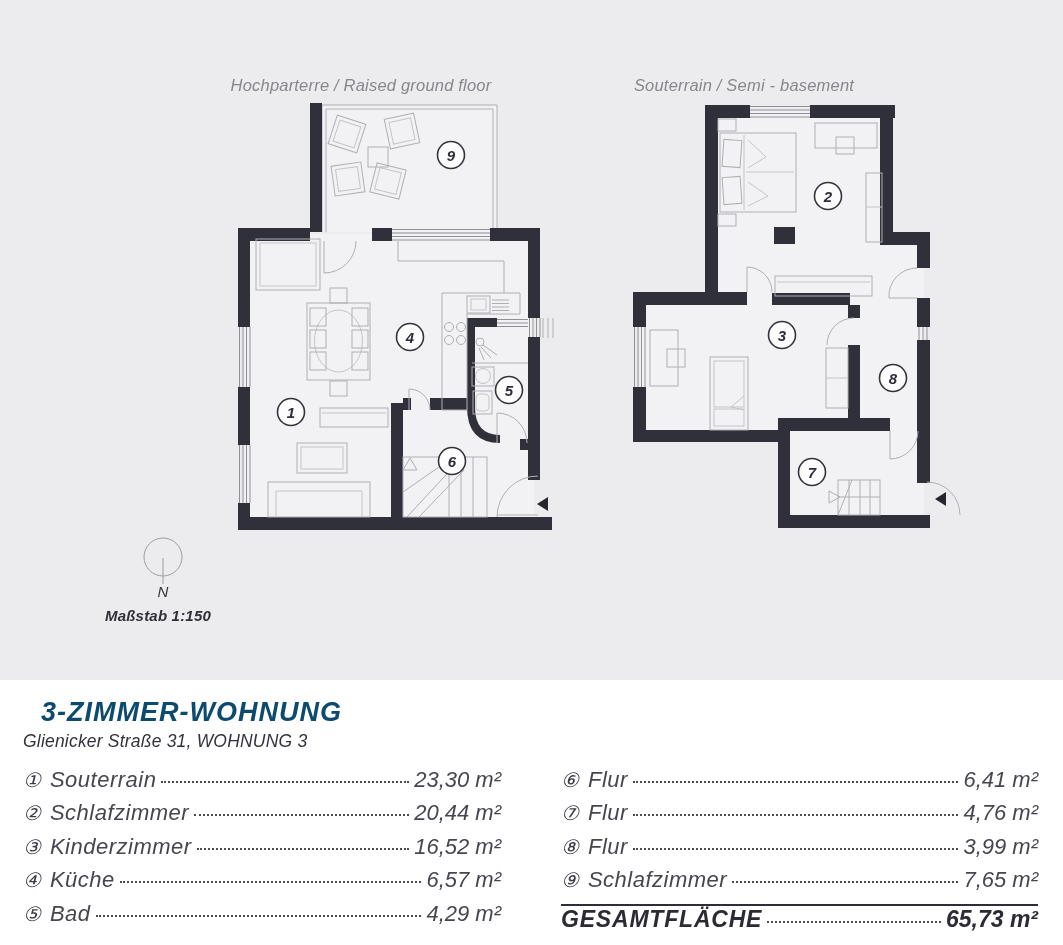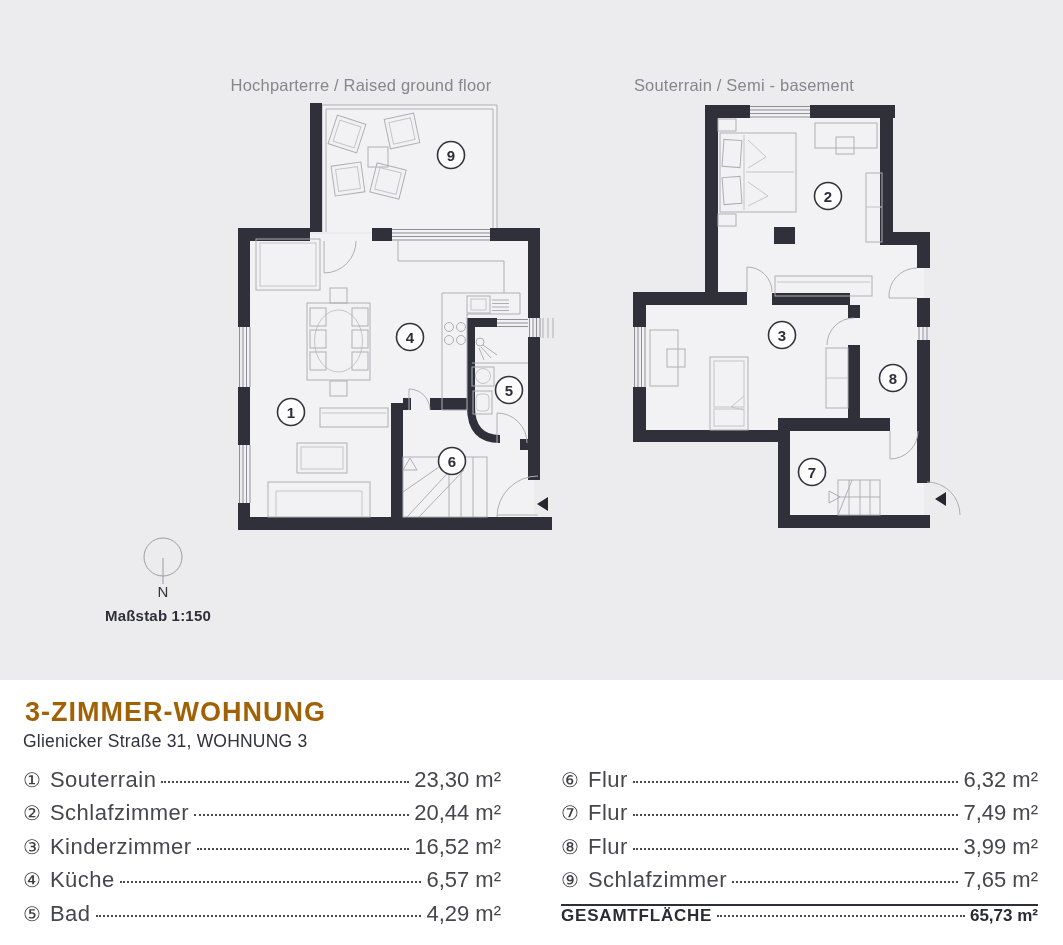--- a/index.html
+++ b/index.html
@@ -1,48 +1,48 @@
 <!DOCTYPE html>
 <html><head>
 <meta charset="utf-8">
 <style>
   html,body{margin:0;padding:0;background:#ffffff;}
   .screen{position:relative;width:1063px;height:945px;background:#ffffff;
-          font-family:"Liberation Sans",sans-serif;overflow:hidden;}
+          font-family:"Liberation Sans",sans-serif;overflow:hidden;font-style:italic;}
   .plan-panel{position:absolute;top:0;left:0;width:1063px;height:680px;background:#ececef;}
   .plan-panel svg{position:absolute;top:0;left:0;}
 
   
   .wall{fill:#30303a;}
   .room{fill:#f2f2f5;}
   .ln{fill:none;stroke:#aeaeb5;stroke-width:1;}
   .ln2{fill:none;stroke:#c4c4ca;stroke-width:1;}
   .dk{fill:none;stroke:#8f8f97;stroke-width:1;}
   .curvewall{fill:none;stroke:#30303a;stroke-width:8;}
   .tri{fill:#26262e;}
   .badge circle{fill:#fcfcfd;stroke:#33333d;stroke-width:1.6;}
   .badge text{font-family:"Liberation Sans",sans-serif;font-size:15px;font-weight:700;
               fill:#2e2e38;text-anchor:middle;}
   .plan-title{font-size:16.5px;fill:#86868d;text-anchor:middle;letter-spacing:.2px;}
   .n-label{font-size:15px;fill:#33333c;text-anchor:middle;}
   .scale-label{font-size:15px;font-weight:700;fill:#2f2f39;letter-spacing:.2px;}
 
   
   .legend{position:absolute;top:680px;left:0;width:1063px;height:265px;background:#ffffff;}
-  .legend h1{margin:17px 0 3px 25px;font-size:27px;font-weight:700;color:#a16207;
+  .legend h1{margin:17px 0 3px 41px;font-size:27px;font-weight:700;color:#0c4a6e;
              letter-spacing:1px;}
   .legend .subtitle{margin:0 0 0 23px;font-size:17.5px;color:#32323c;letter-spacing:.2px;}
   .cols{display:grid;grid-template-columns:478px 477px;column-gap:60px;margin:15px 0 0 23px;}
   .lrow{display:flex;align-items:baseline;height:33.4px;font-size:22px;color:#46464f;}
   .lrow .num{font-size:20px;color:#3c3c45;margin-right:9px;flex:none;}
   .lrow .nm{letter-spacing:.5px;flex:none;}
   .lrow .dots{flex:1;border-bottom:2.6px dotted #4a4a53;margin:0 5px;transform:translateY(-4px);}
   .lrow .val{flex:none;white-space:nowrap;}
   .total-row{border-top:2.5px solid #2e2e38;margin-top:3px;}
-  .total-row .lrow{font-weight:700;font-size:17px;color:#2b2b35;height:34px;}
+  .total-row .lrow{font-weight:700;font-size:23px;color:#2b2b35;height:34px;}
   .total-row .nm{letter-spacing:.8px;}
 </style>
 </head>
 <body>
 
 <div class="screen">
   <div class="plan-panel">
     <svg width="1063" height="680" viewBox="0 0 1063 680">
 
       <text class="plan-title" x="361" y="91">Hochparterre / Raised ground floor</text>
@@ -359,27 +359,27 @@
           <span class="dots"></span>
           <span class="val">4,29 m²</span>
         </div>
       </div>
 
       <div class="col">
         <div class="lrow">
           <span class="num">⑥</span>
           <span class="nm">Flur</span>
           <span class="dots"></span>
-          <span class="val">6,32 m²</span>
+          <span class="val">6,41 m²</span>
         </div>
         <div class="lrow">
           <span class="num">⑦</span>
           <span class="nm">Flur</span>
           <span class="dots"></span>
-          <span class="val">7,49 m²</span>
+          <span class="val">4,76 m²</span>
         </div>
         <div class="lrow">
           <span class="num">⑧</span>
           <span class="nm">Flur</span>
           <span class="dots"></span>
           <span class="val">3,99 m²</span>
         </div>
         <div class="lrow">
           <span class="num">⑨</span>
           <span class="nm">Schlafzimmer</span>

